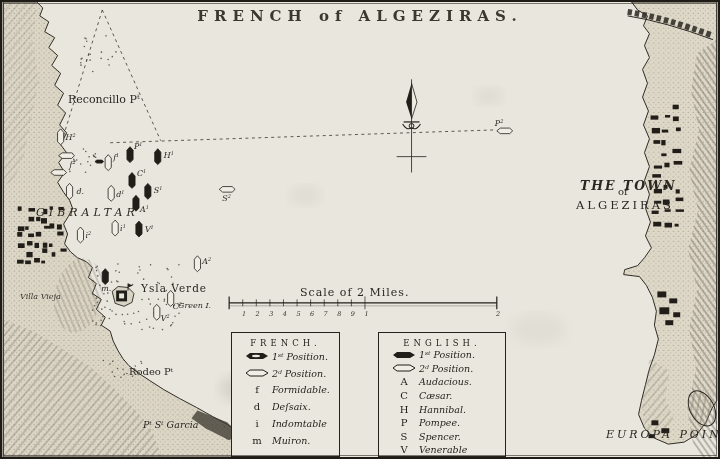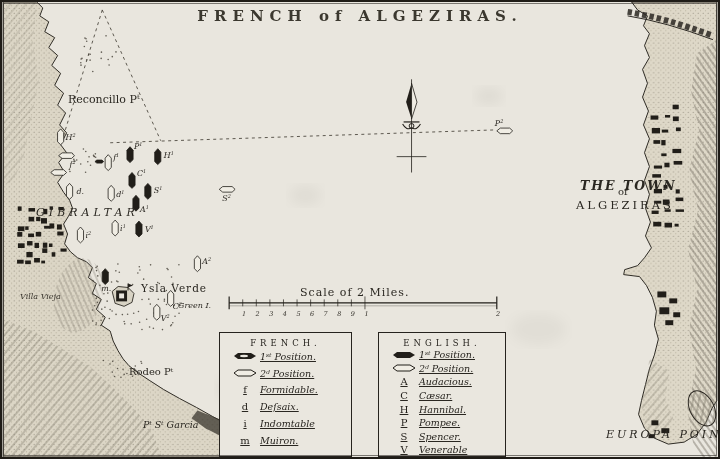--- a/index.html
+++ b/index.html
@@ -11,24 +11,24 @@
          letter-spacing:6px;color:#3b382f;}
   .serif-lbl{font-size:10.5px;}
   .it{font-style:italic;}
   .caps{letter-spacing:3px;}
   #base-svg{position:absolute;left:0;top:0;}
   .ship-label{font-family:"DejaVu Serif",serif;font-style:italic;font-size:8px;fill:#211e19;}
   .ship-sup{font-size:5px;}
   
   .legend-box{position:absolute;top:330px;height:125px;background:#eae7df;border:1.2px solid #26231e;
               box-sizing:border-box;}
-  .legend-box.french{left:217px;width:133px;}
+  .legend-box.french{left:229px;width:109px;}
   .legend-box.english{left:376px;width:128px;}
   .leg-header{text-align:center;font-size:8.5px;letter-spacing:4px;padding-top:5px;color:#26231e;}
-  .leg-row{display:flex;align-items:center;padding-left:10px;text-decoration:underline;}
+  .leg-row{display:flex;align-items:center;padding-left:10px;}
   .french .leg-row{height:16.8px;}
   .english .leg-row{height:13.6px;}
   .leg-icon{width:30px;display:flex;justify-content:center;}
   .leg-key{width:30px;text-align:center;font-size:10px;color:#211e19;}
   .leg-name,.leg-pos{font-style:italic;font-size:9.5px;color:#211e19;}
   
   .scale-caption{left:298px;top:284px;font-size:11px;letter-spacing:1px;}
   .scale-tick-label{position:absolute;font-size:6.5px;font-style:italic;color:#33302a;}
   .smallcaps-town{font-weight:700;font-style:italic;font-size:12.5px;letter-spacing:2px;}
 </style>

